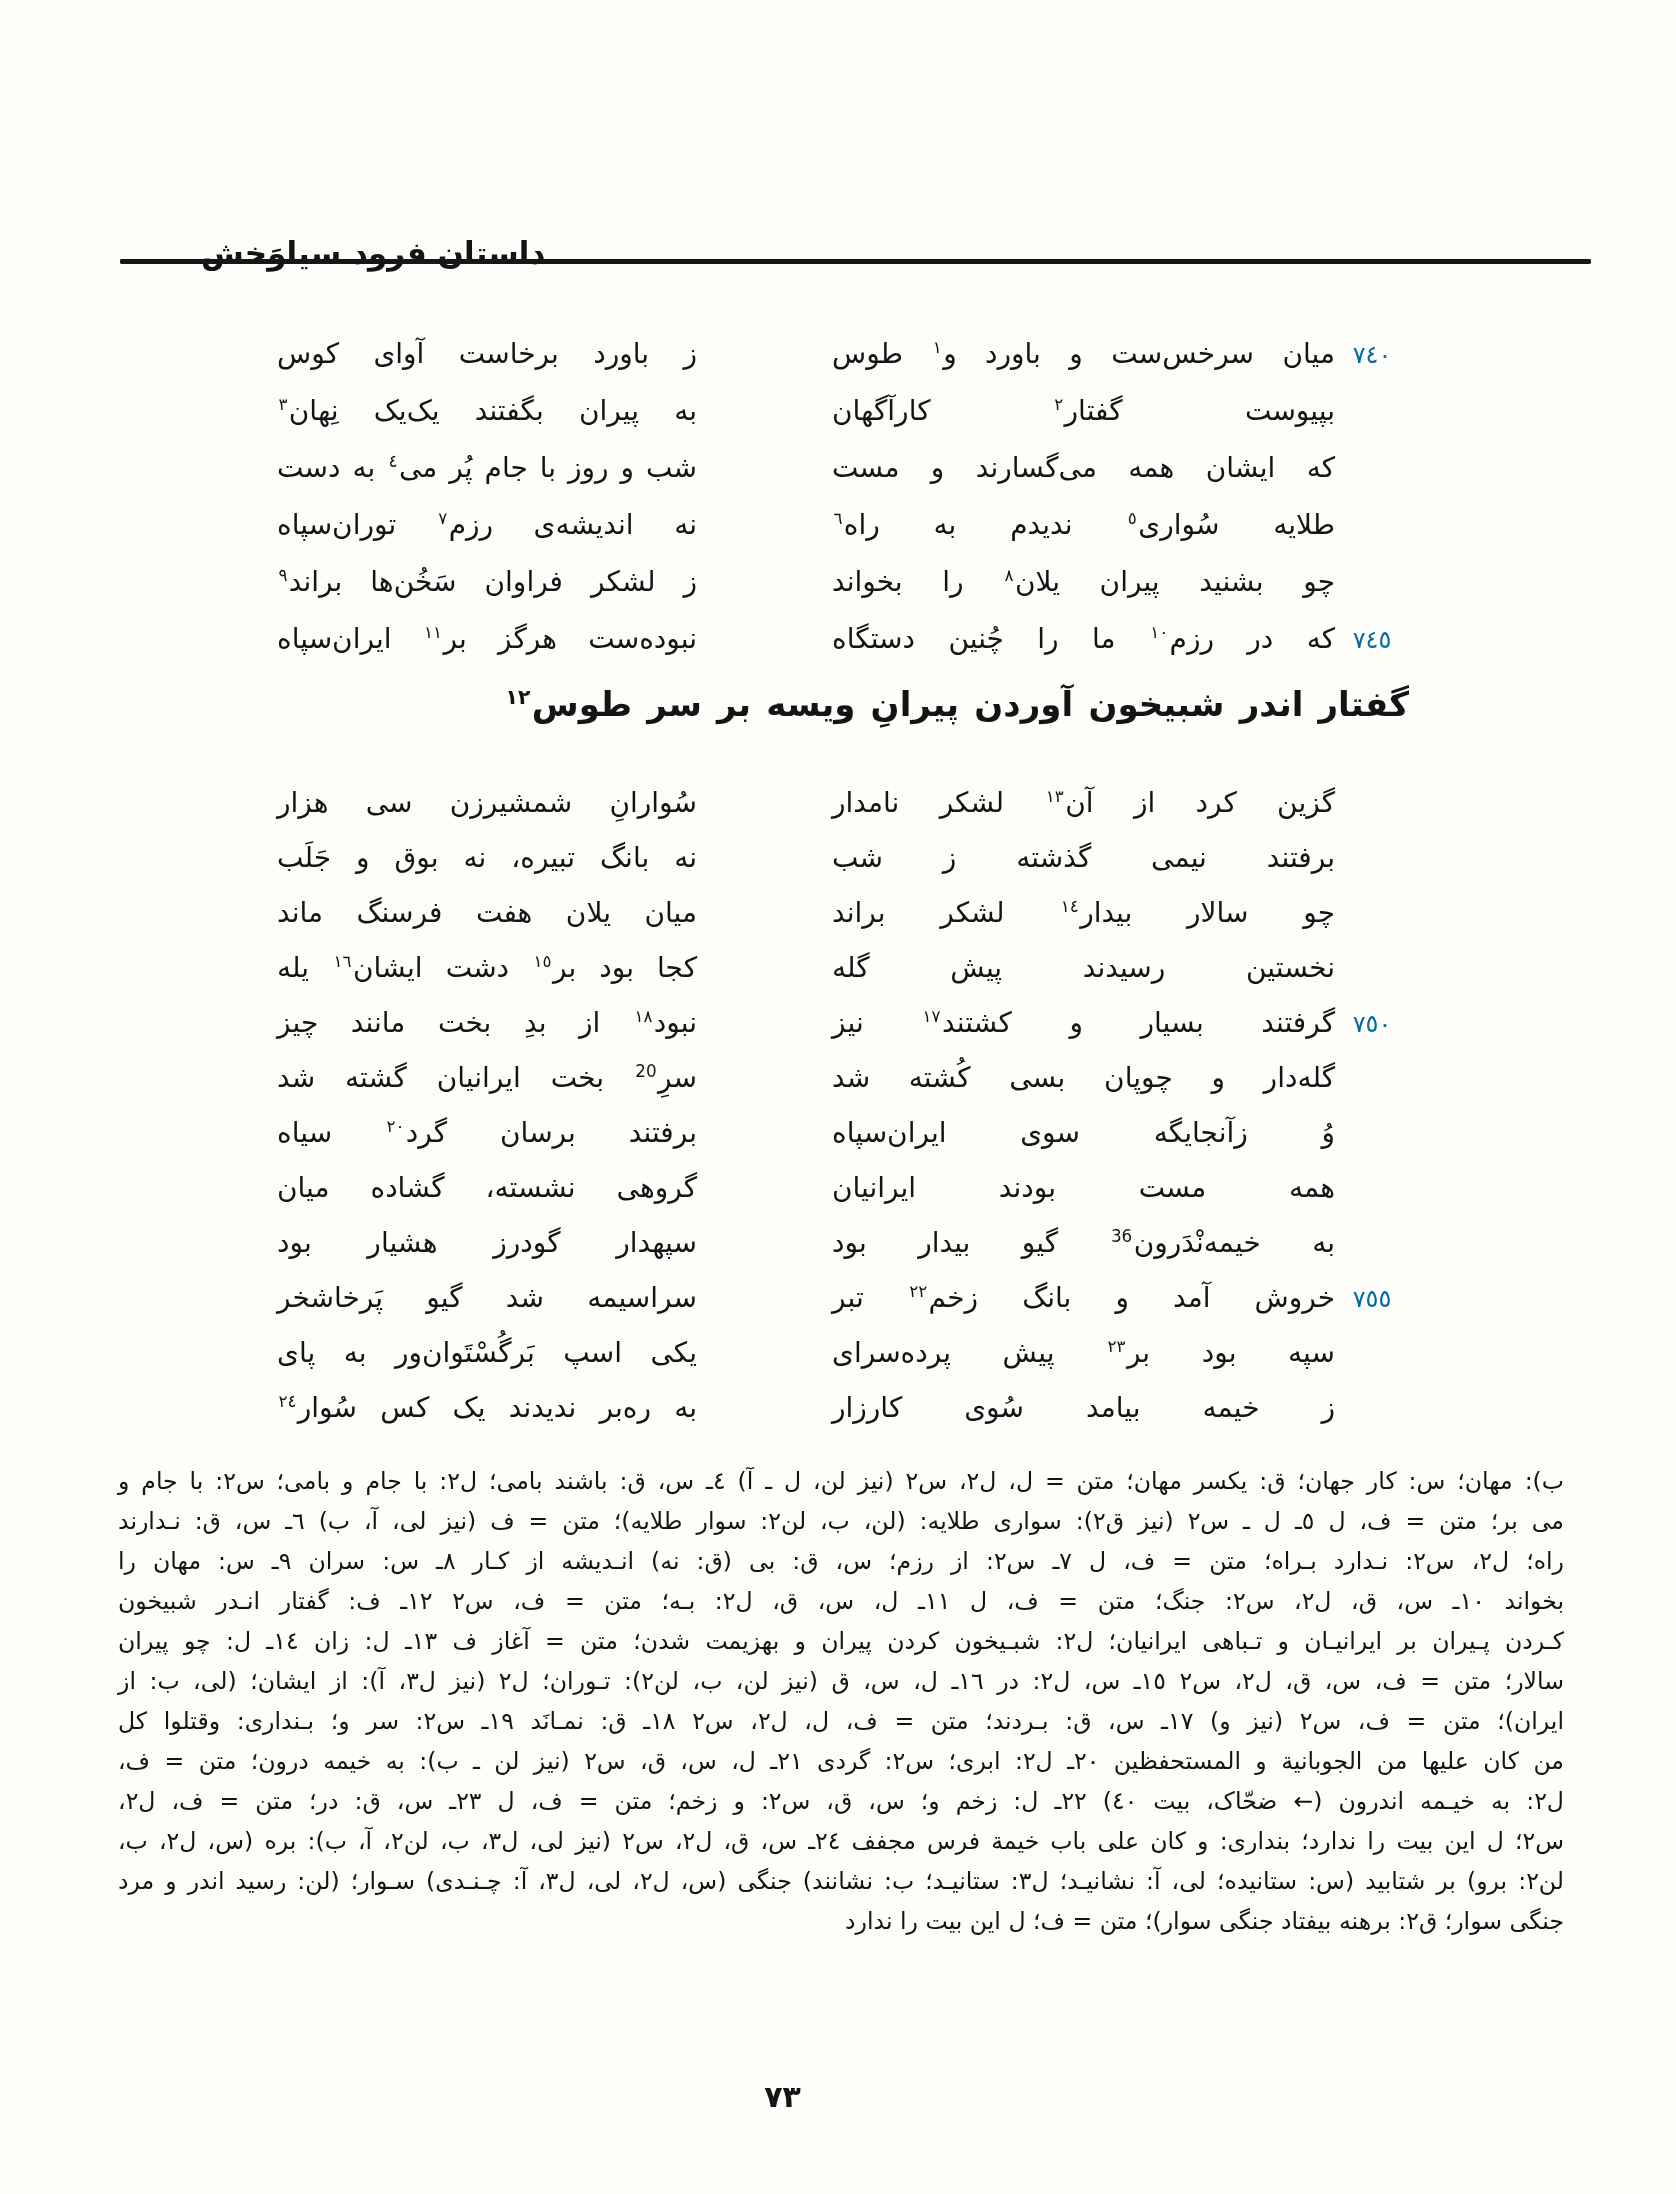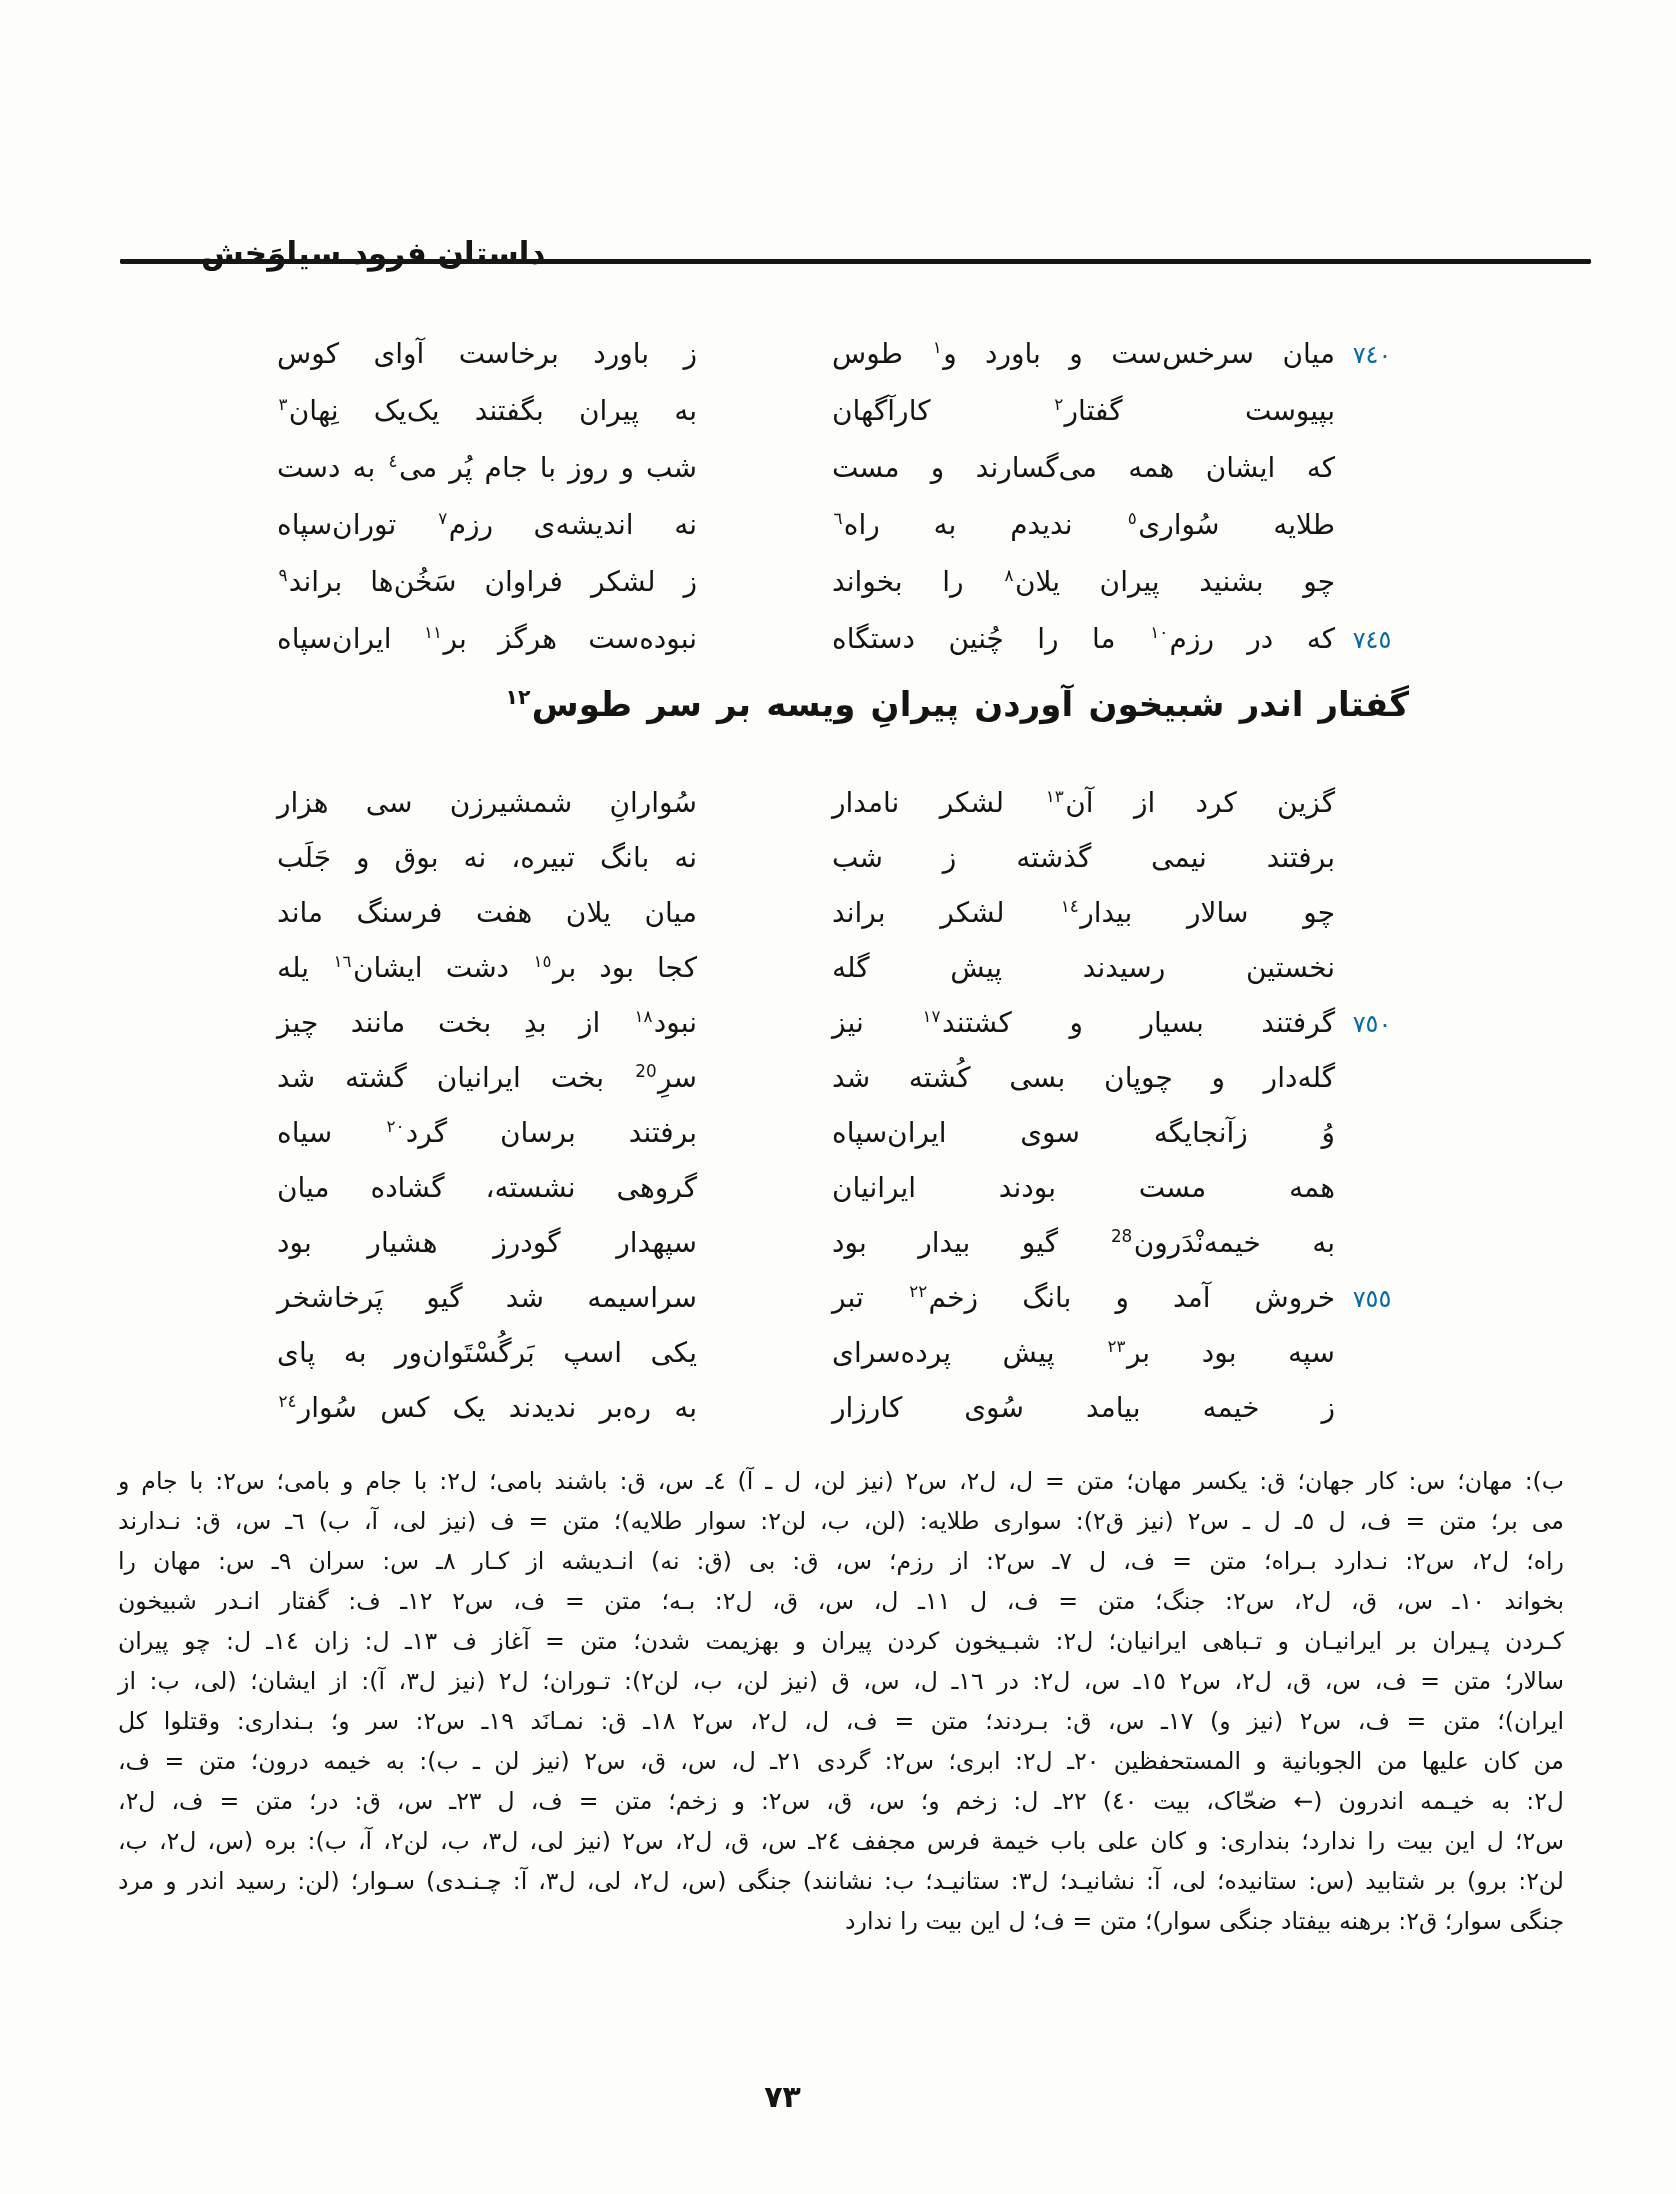--- a/index.html
+++ b/index.html
@@ -135,21 +135,21 @@
       <span class="hemi hemi-r supd">وُ زآنجایگه سوی ایران‌سپاه</span>
       <span class="hemi hemi-l supd">برفتند برسان گرد<sup>٢٠</sup> سیاه</span>
     </div>
     <div class="vrow">
       <span class="vnum"></span>
       <span class="hemi hemi-r supd">همه مست بودند ایرانیان</span>
       <span class="hemi hemi-l supd">گروهی نشسته، گشاده میان</span>
     </div>
     <div class="vrow">
       <span class="vnum"></span>
-      <span class="hemi hemi-r supd">به خیمه‌نْدَرون<sup>28</sup> گیو بیدار بود</span>
+      <span class="hemi hemi-r supd">به خیمه‌نْدَرون<sup>36</sup> گیو بیدار بود</span>
       <span class="hemi hemi-l supd">سپهدار گودرز هشیار بود</span>
     </div>
     <div class="vrow">
       <span class="vnum">٧٥٥</span>
       <span class="hemi hemi-r supd">خروش آمد و بانگ زخم<sup>٢٢</sup> تبر</span>
       <span class="hemi hemi-l supd">سراسیمه شد گیو پَرخاشخر</span>
     </div>
     <div class="vrow">
       <span class="vnum"></span>
       <span class="hemi hemi-r supd">سپه بود بر<sup>٢٣</sup> پیش پرده‌سرای</span>

